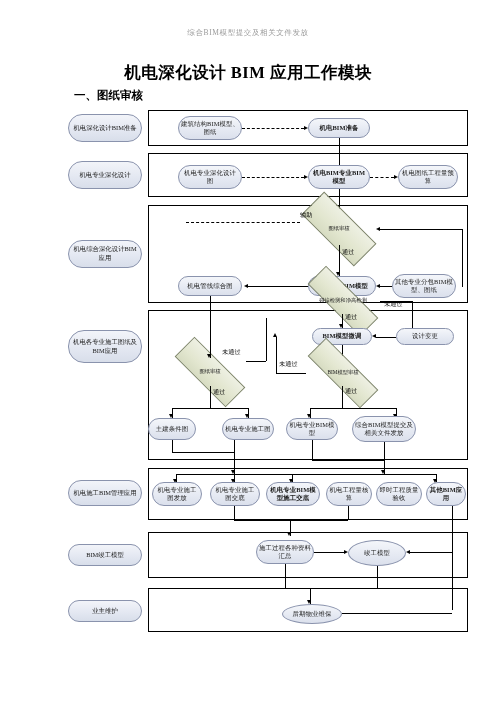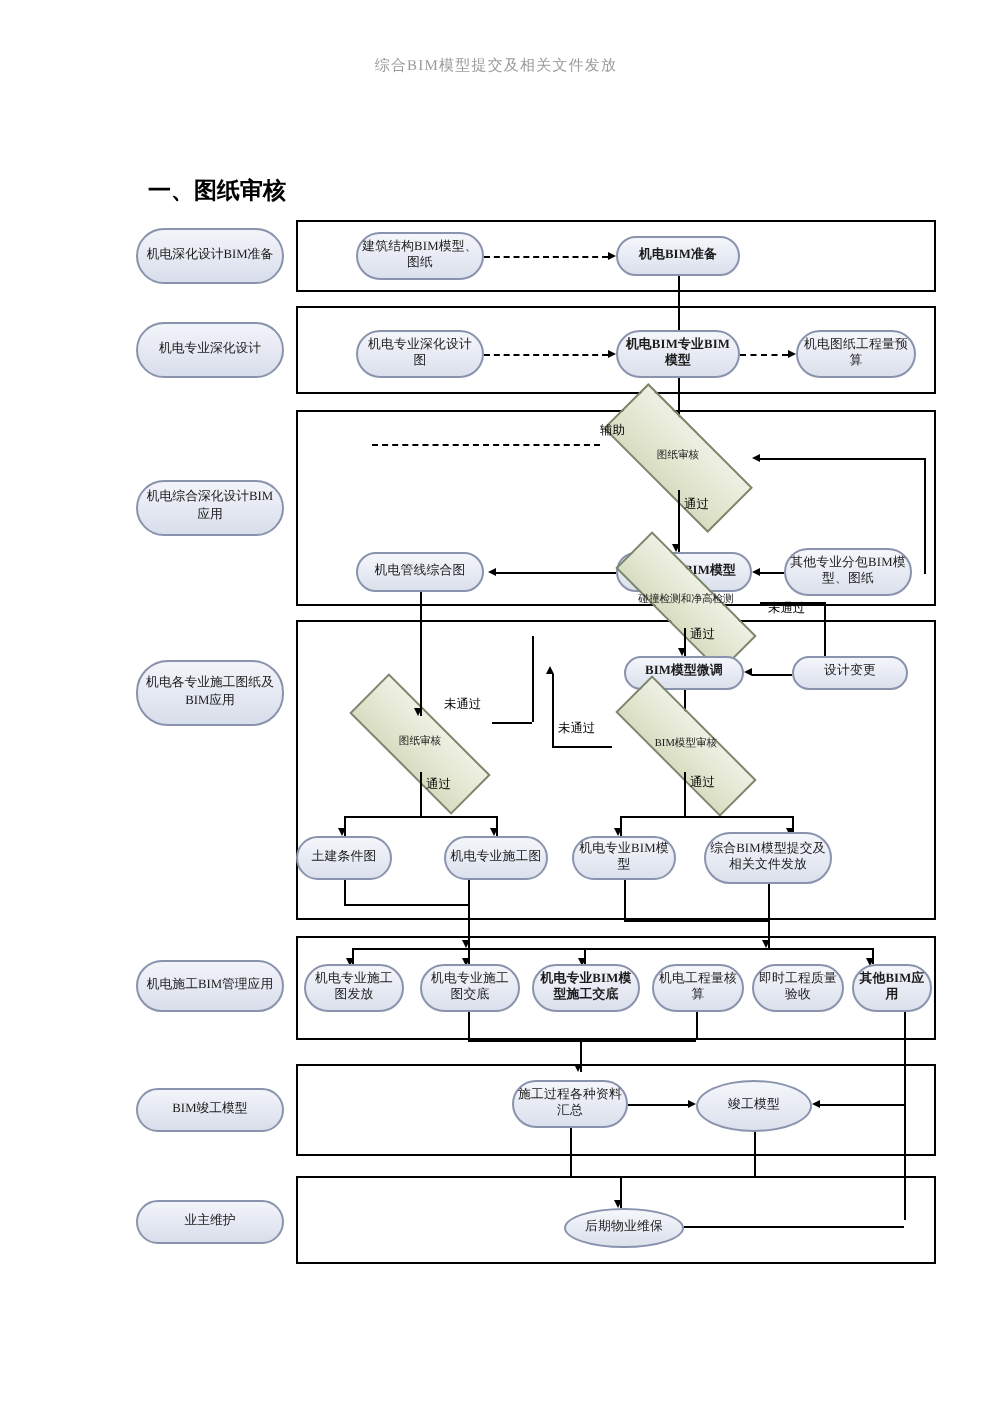--- a/index.html
+++ b/index.html
@@ -113,20 +113,21 @@
     font-size: 6.2px; color: #000; white-space: nowrap;
     font-family: "Liberation Serif", serif;
   }
 </style>
 </head>
 <body>
 
 <div id="page">
 
   <div class="doc-header">综合BIM模型提交及相关文件发放</div>
+  <div class="doc-title">机电深化设计 BIM 应用工作模块</div>
   <div class="doc-subtitle">一、图纸审核</div>
 
   <div class="frame" style="left:148px; top:110px; width:320px; height:36px;"></div>
   <div class="frame" style="left:148px; top:153px; width:320px; height:44px;"></div>
   <div class="frame" style="left:148px; top:205px; width:320px; height:98px;"></div>
   <div class="frame" style="left:148px; top:310px; width:320px; height:150px;"></div>
   <div class="frame" style="left:148px; top:468px; width:320px; height:52px;"></div>
   <div class="frame" style="left:148px; top:532px; width:320px; height:46px;"></div>
   <div class="frame" style="left:148px; top:588px; width:320px; height:44px;"></div>
 

